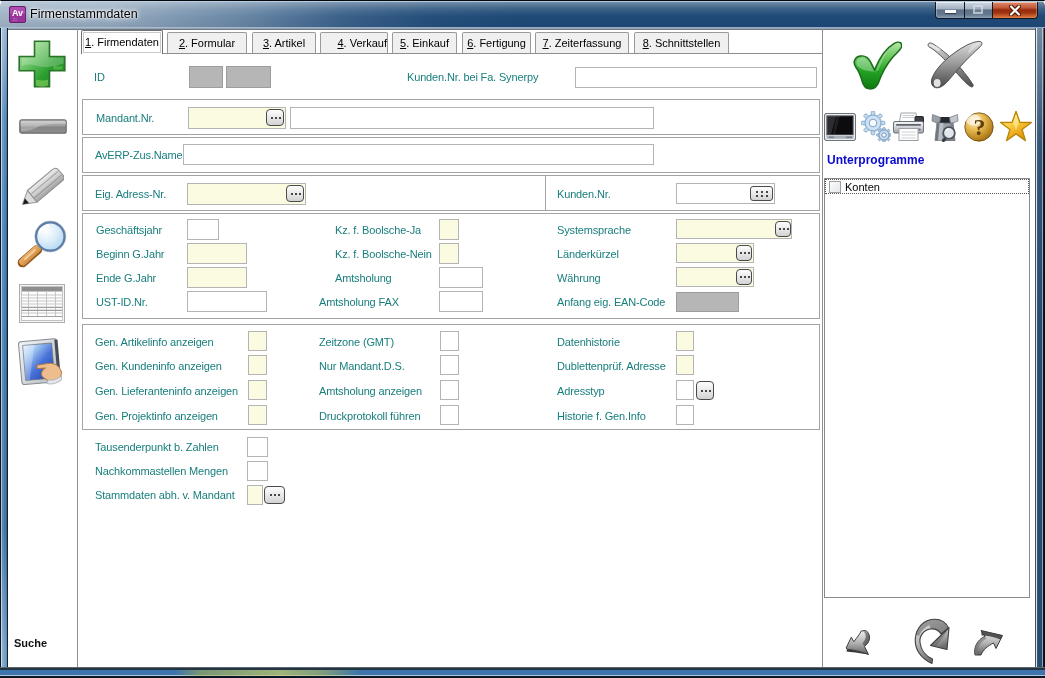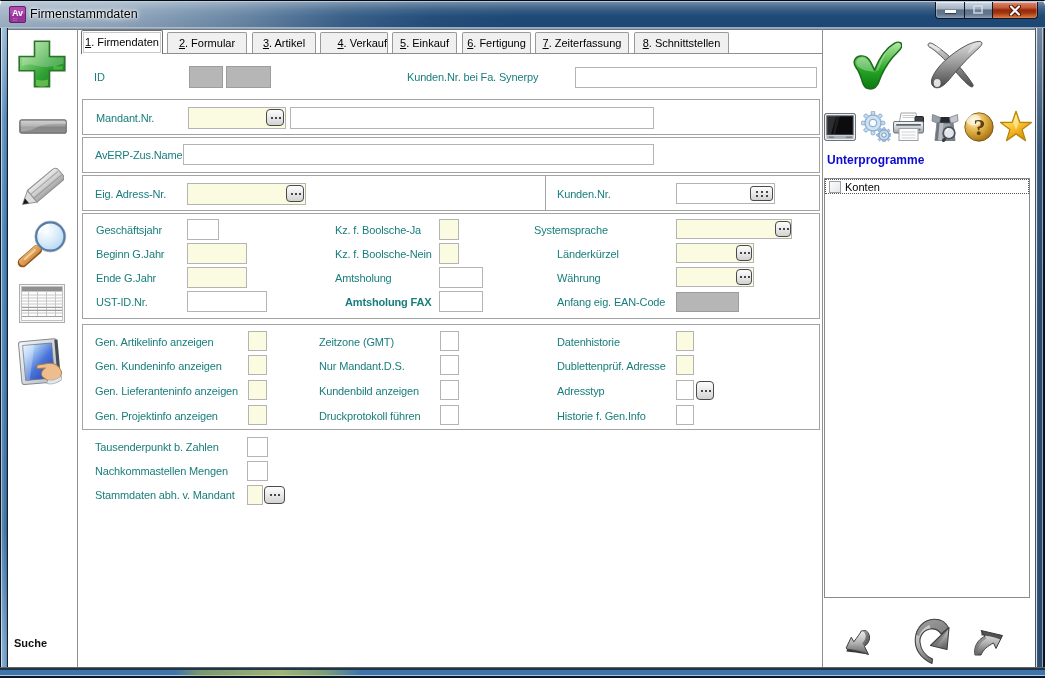--- a/index.html
+++ b/index.html
@@ -255,27 +255,27 @@
 <div class="lbl" style="left:96px;top:272px;">Ende G.Jahr</div>
 <div class="lbl" style="left:96px;top:296px;">UST-ID.Nr.</div>
 <div class="f" style="left:187px;top:219px;width:32px;height:21px;"></div>
 <div class="fy" style="left:187px;top:243px;width:60px;height:21px;"></div>
 <div class="fy" style="left:187px;top:267px;width:60px;height:21px;"></div>
 <div class="f" style="left:187px;top:291px;width:80px;height:21px;"></div>
 
 <div class="lbl" style="left:335px;top:224px;">Kz. f. Boolsche-Ja</div>
 <div class="lbl" style="left:335px;top:248px;">Kz. f. Boolsche-Nein</div>
 <div class="lbl" style="left:335px;top:272px;">Amtsholung</div>
-<div class="lbl" style="left:345px;top:296px;font-weight:bold;">Amtsholung FAX</div>
+<div class="lbl" style="left:319px;top:296px;">Amtsholung FAX</div>
 <div class="fy" style="left:439px;top:219px;width:20px;height:21px;"></div>
 <div class="fy" style="left:439px;top:243px;width:20px;height:21px;"></div>
 <div class="f" style="left:439px;top:267px;width:44px;height:21px;"></div>
 <div class="f" style="left:439px;top:291px;width:44px;height:21px;"></div>
 
-<div class="lbl" style="left:534px;top:224px;">Systemsprache</div>
+<div class="lbl" style="left:557px;top:224px;">Systemsprache</div>
 <div class="lbl" style="left:557px;top:248px;">Länderkürzel</div>
 <div class="lbl" style="left:557px;top:272px;">Währung</div>
 <div class="lbl" style="left:557px;top:296px;">Anfang eig. EAN-Code</div>
 <div class="fy" style="left:676px;top:219px;width:116px;height:20px;"></div>
 <div class="btn3" style="left:775px;top:221px;width:16px;height:16px;">
   <div class="d" style="left:3px;"></div>
     <div class="d" style="left:7px;"></div>
     <div class="d" style="left:11px;"></div>
 </div>
 <div class="fy" style="left:676px;top:243px;width:78px;height:20px;"></div>
@@ -296,21 +296,21 @@
 <div class="lbl" style="left:95px;top:360px;">Gen. Kundeninfo anzeigen</div>
 <div class="lbl" style="left:95px;top:385px;">Gen. Lieferanteninfo anzeigen</div>
 <div class="lbl" style="left:95px;top:410px;">Gen. Projektinfo anzeigen</div>
 <div class="fy" style="left:248px;top:331px;width:19px;height:20px;"></div>
 <div class="fy" style="left:248px;top:355px;width:19px;height:20px;"></div>
 <div class="fy" style="left:248px;top:380px;width:19px;height:20px;"></div>
 <div class="fy" style="left:248px;top:405px;width:19px;height:20px;"></div>
 
 <div class="lbl" style="left:319px;top:336px;">Zeitzone (GMT)</div>
 <div class="lbl" style="left:319px;top:360px;">Nur Mandant.D.S.</div>
-<div class="lbl" style="left:319px;top:385px;">Kundenbild anzeigen</div>
+<div class="lbl" style="left:319px;top:385px;">Amtsholung anzeigen</div>
 <div class="lbl" style="left:319px;top:410px;">Druckprotokoll führen</div>
 <div class="f" style="left:440px;top:331px;width:19px;height:20px;"></div>
 <div class="f" style="left:440px;top:355px;width:19px;height:20px;"></div>
 <div class="f" style="left:440px;top:380px;width:19px;height:20px;"></div>
 <div class="f" style="left:440px;top:405px;width:19px;height:20px;"></div>
 
 <div class="lbl" style="left:557px;top:336px;">Datenhistorie</div>
 <div class="lbl" style="left:557px;top:360px;">Dublettenprüf. Adresse</div>
 <div class="lbl" style="left:557px;top:385px;">Adresstyp</div>
 <div class="lbl" style="left:557px;top:410px;">Historie f. Gen.Info</div>

